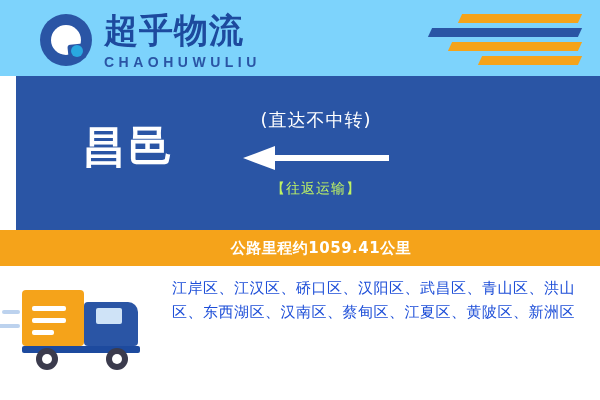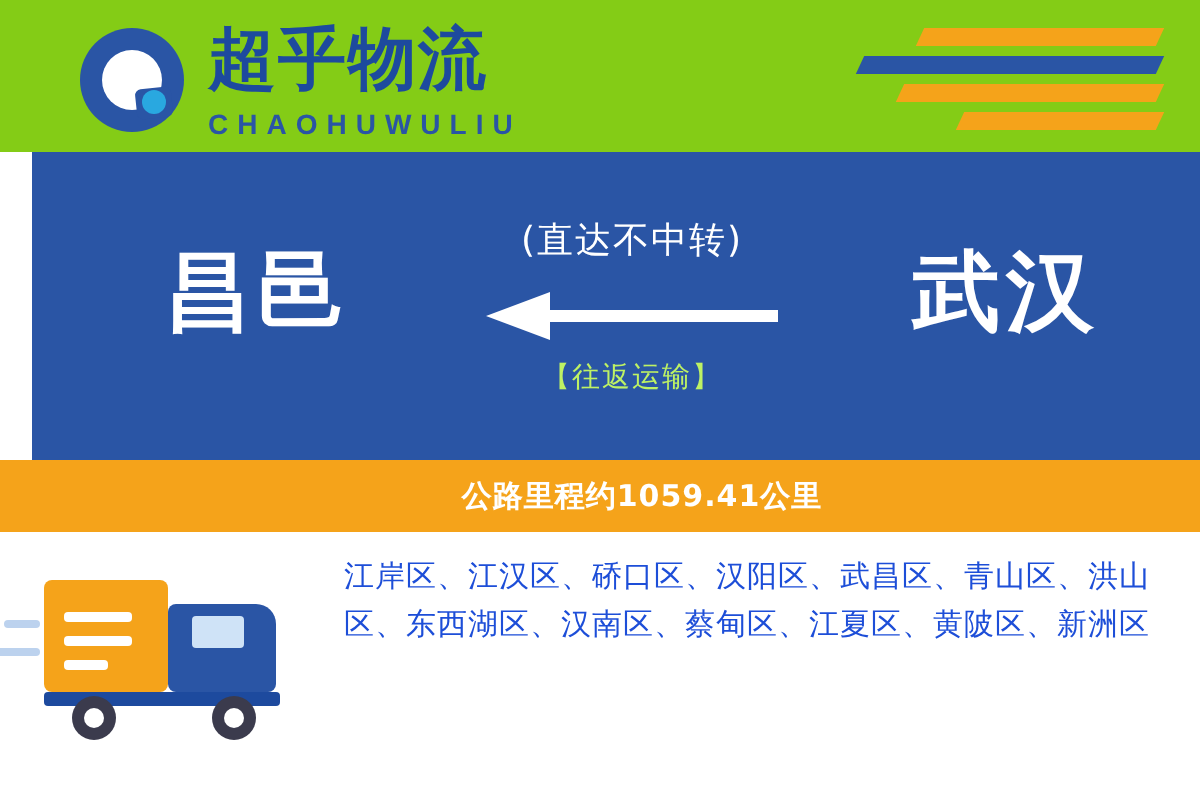--- a/index.html
+++ b/index.html
@@ -21,21 +21,21 @@
     box-sizing: border-box;
   }
 
   
   .header {
     position: absolute;
     left: 0;
     top: 0;
     width: 600px;
     height: 76px;
-    background: #84cc16;
+    background: #7dd3fc;
     display: flex;
     align-items: center;
   }
   .logo-mark {
     position: absolute;
     left: 40px;
     top: 14px;
     width: 52px;
     height: 52px;
   }
@@ -321,21 +321,20 @@
       <div class="stripe s1"></div>
       <div class="stripe blue s2"></div>
       <div class="stripe s3"></div>
       <div class="stripe s4"></div>
     </div>
   </div>
 
   <div class="main-band">
     <div class="route">
       <div class="city city-origin">昌邑</div>
-      <div class="city city-dest">武汉</div>
 
       <div class="route-mid">
         <div class="route-note">(直达不中转)</div>
         <div class="arrows">
           <svg width="150" height="40" viewBox="0 0 150 40" xmlns="http://www.w3.org/2000/svg">
             <polygon points="2,20 34,8 34,17 148,17 148,23 34,23 34,32" fill="#ffffff"></polygon>
             <polygon points="148,20 116,32 116,23 34,23 34,17 116,17 116,8" fill="#ffffff" opacity="0"></polygon>
             <polygon points="148,14 120,3 120,11 36,11 36,17 120,17 120,25" fill="#ffffff" opacity="0"></polygon>
             <polygon points="150,12 118,1 118,9 6,9 6,15 118,15 118,23" fill="#ffffff" transform="translate(0,6)" opacity="0"></polygon>
           </svg>

